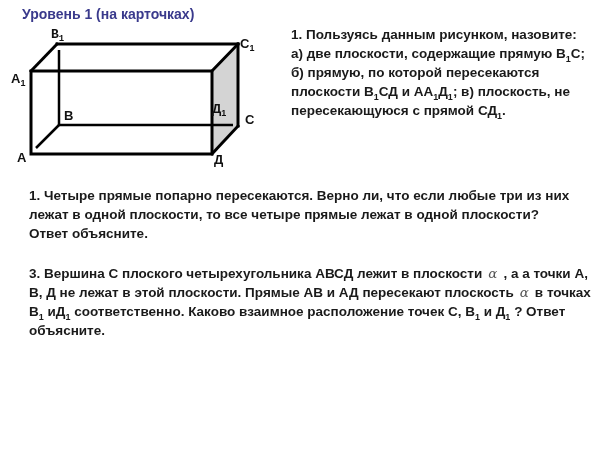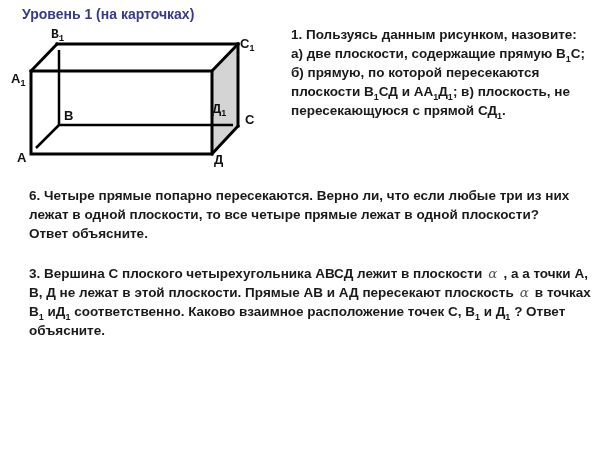--- a/index.html
+++ b/index.html
@@ -54,15 +54,15 @@
   <div class="vlabel" style="left:11px;top:51px;margin-top:20px;"><span>А</span><sub>1</sub></div>
   <div class="vlabel" style="left:212px;top:74px;margin-top:27px;"><span>Д</span><sub>1</sub></div>
   <div class="vlabel" style="left:64px;top:108px;"><span>В</span></div>
   <div class="vlabel" style="left:245px;top:112px;"><span>С</span></div>
   <div class="vlabel" style="left:17px;top:150px;"><span>А</span></div>
   <div class="vlabel" style="left:214px;top:152px;"><span>Д</span></div>
 </div>
 
 <div id="task1" class="task"><span>1. Пользуясь данным рисунком, назовите: а) две плоскости, содержащие прямую В</span><sub>1</sub><span>С; б) прямую, по которой пересекаются плоскости В</span><sub>1</sub><span>СД и АА</span><sub>1</sub><span>Д</span><sub>1</sub><span>; в) плоскость, не пересекающуюся с прямой СД</span><sub>1</sub><span>.</span></div>
 
-<div id="task2" class="task">6. Четыре прямые попарно пересекаются. Верно ли, что если любые три из них лежат в одной плоскости, то все четыре прямые лежат в одной плоскости? Ответ объясните.</div>
+<div id="task2" class="task">1. Четыре прямые попарно пересекаются. Верно ли, что если любые три из них лежат в одной плоскости, то все четыре прямые лежат в одной плоскости? Ответ объясните.</div>
 
 <div id="task3" class="task"><span>3. Вершина С плоского четырехугольника АВСД лежит в плоскости</span><span class="alpha">α</span><span>, а а точки А, В, Д не лежат в этой плоскости. Прямые АВ и АД пересекают плоскость</span><span class="alpha">α</span><span>в точках В</span><sub>1</sub><span> иД</span><sub>1</sub><span> соответственно. Каково взаимное расположение точек С, В</span><sub>1</sub><span> и Д</span><sub>1</sub><span> ? Ответ объясните.</span></div>
 
 </body></html>

